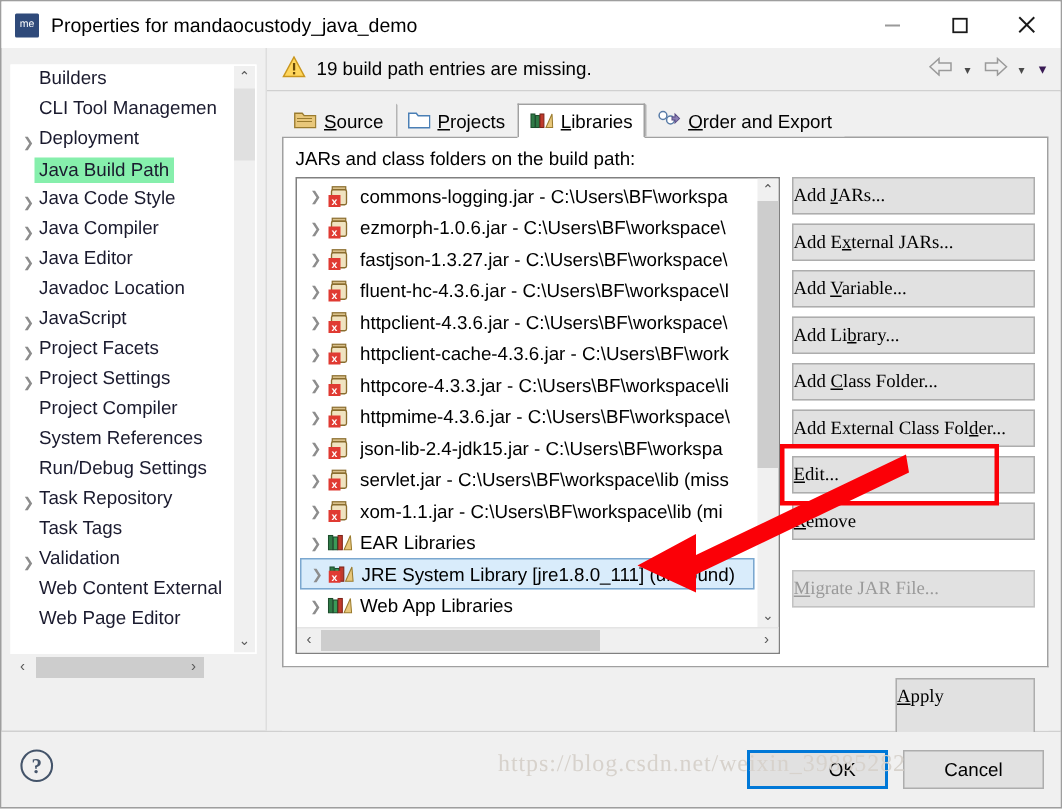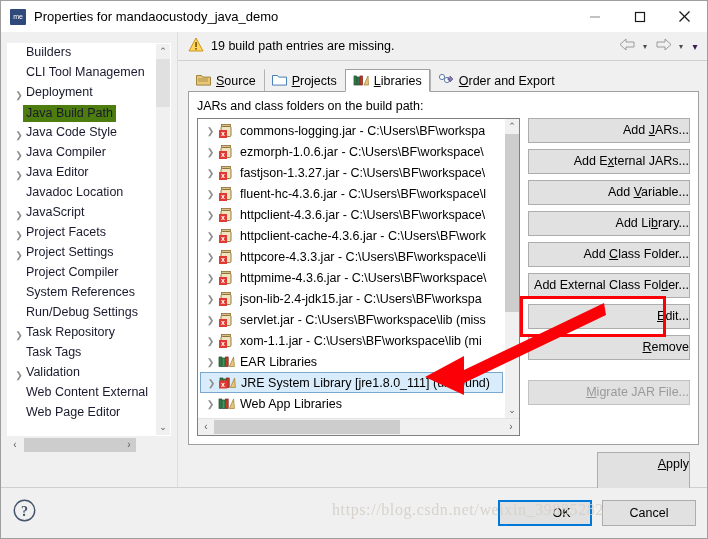--- a/index.html
+++ b/index.html
@@ -122,21 +122,21 @@
   }
   .tree-arrow {
     width: 14px; flex: 0 0 14px;
     color: #8d8d8d;
     font-size: 9px;
     text-align: center;
     line-height: 20px;
   }
   .tree-label { color: #1a1a2e; }
   .tree-item.selected .tree-label {
-    background: #4d7c0f;
+    background: #86efac;
     padding: 1px 3px 2px 3px;
     margin-left: -3px;
   }
   
   #tree-vscroll {
     position: absolute;
     right: 0; top: 0;
     width: 14px; height: 100%;
     background: #f0f0f0;
   }
@@ -359,24 +359,24 @@
     display: flex;
     flex-direction: column;
     gap: 6px;
     padding-top: 0;
   }
   .btn {
     height: 25px;
     background: #e1e1e1;
     border: 1px solid #adadad;
     box-sizing: border-box;
-    font-family: Liberation Sans, sans-serif;
+    font-family: Liberation Serif, serif;
     font-size: 12.5px;
     color: #000;
-    text-align: right;
+    text-align: left;
     line-height: 23px;
     white-space: nowrap;
     overflow: hidden;
   }
   .btn.disabled { color: #9a9a9a; border-color: #c2c2c2; background: #e1e1e1; }
   .btn u { text-decoration: underline; }
   #btn-edit-wrap {
     position: relative;
   }
   #edit-highlight {

